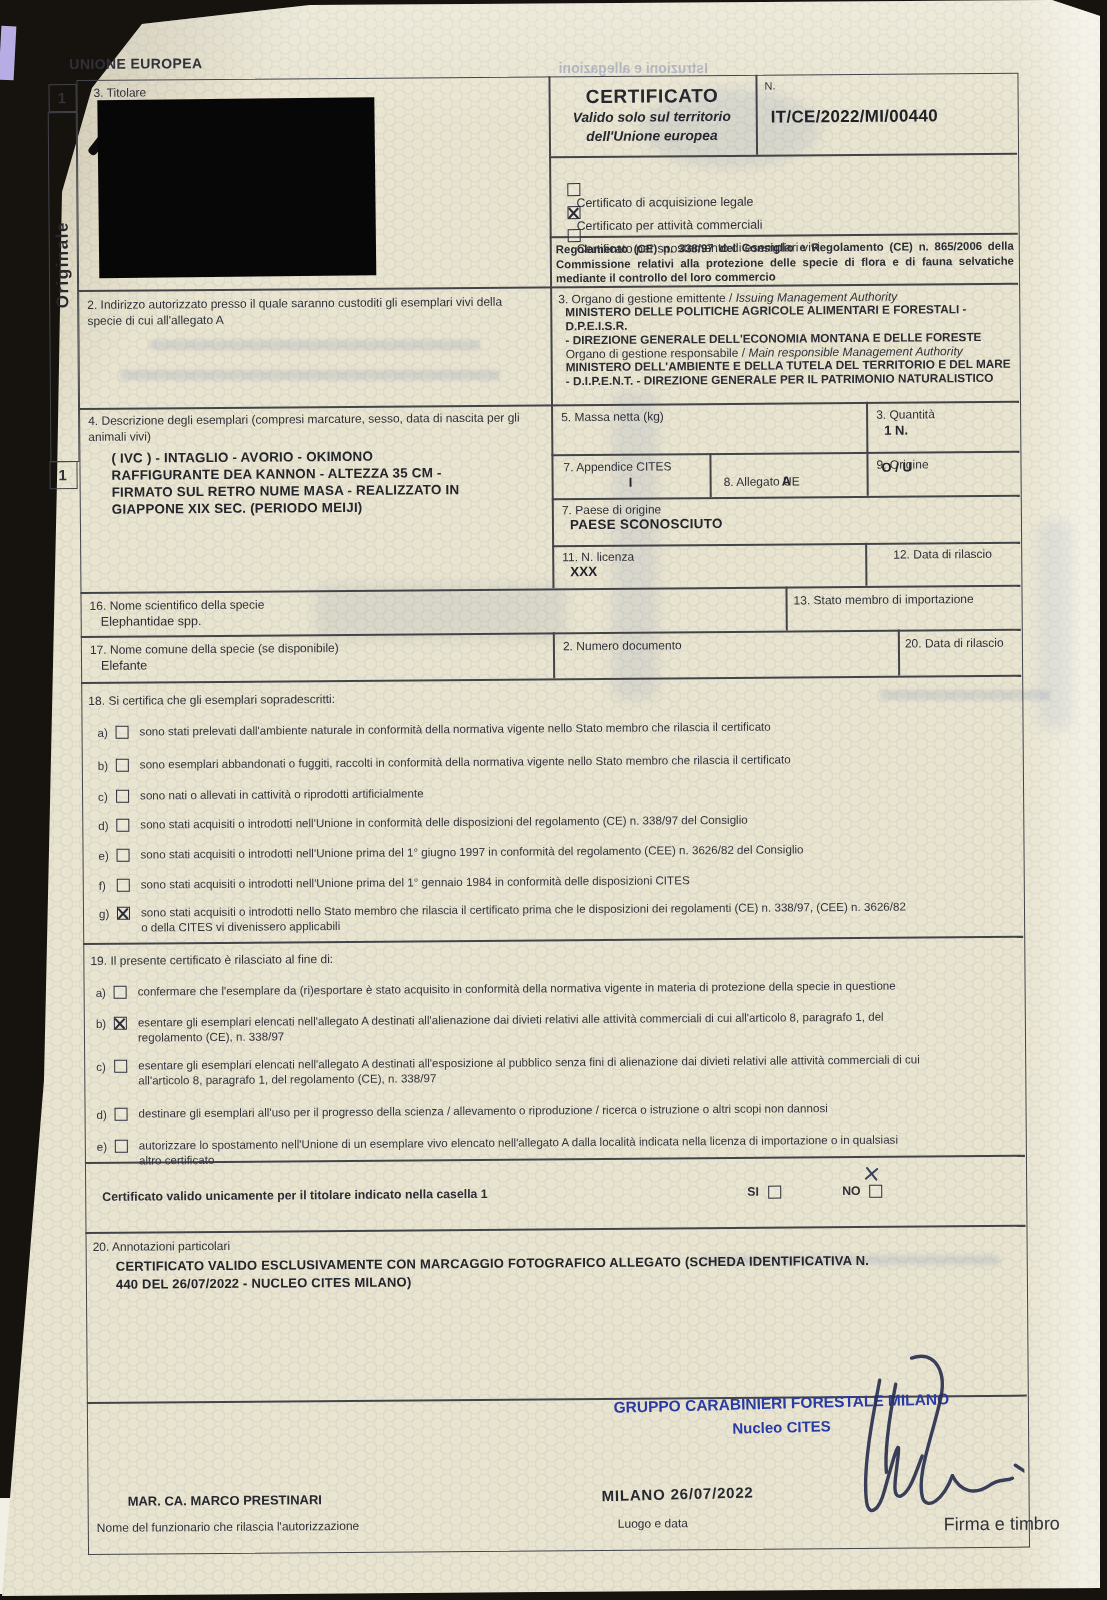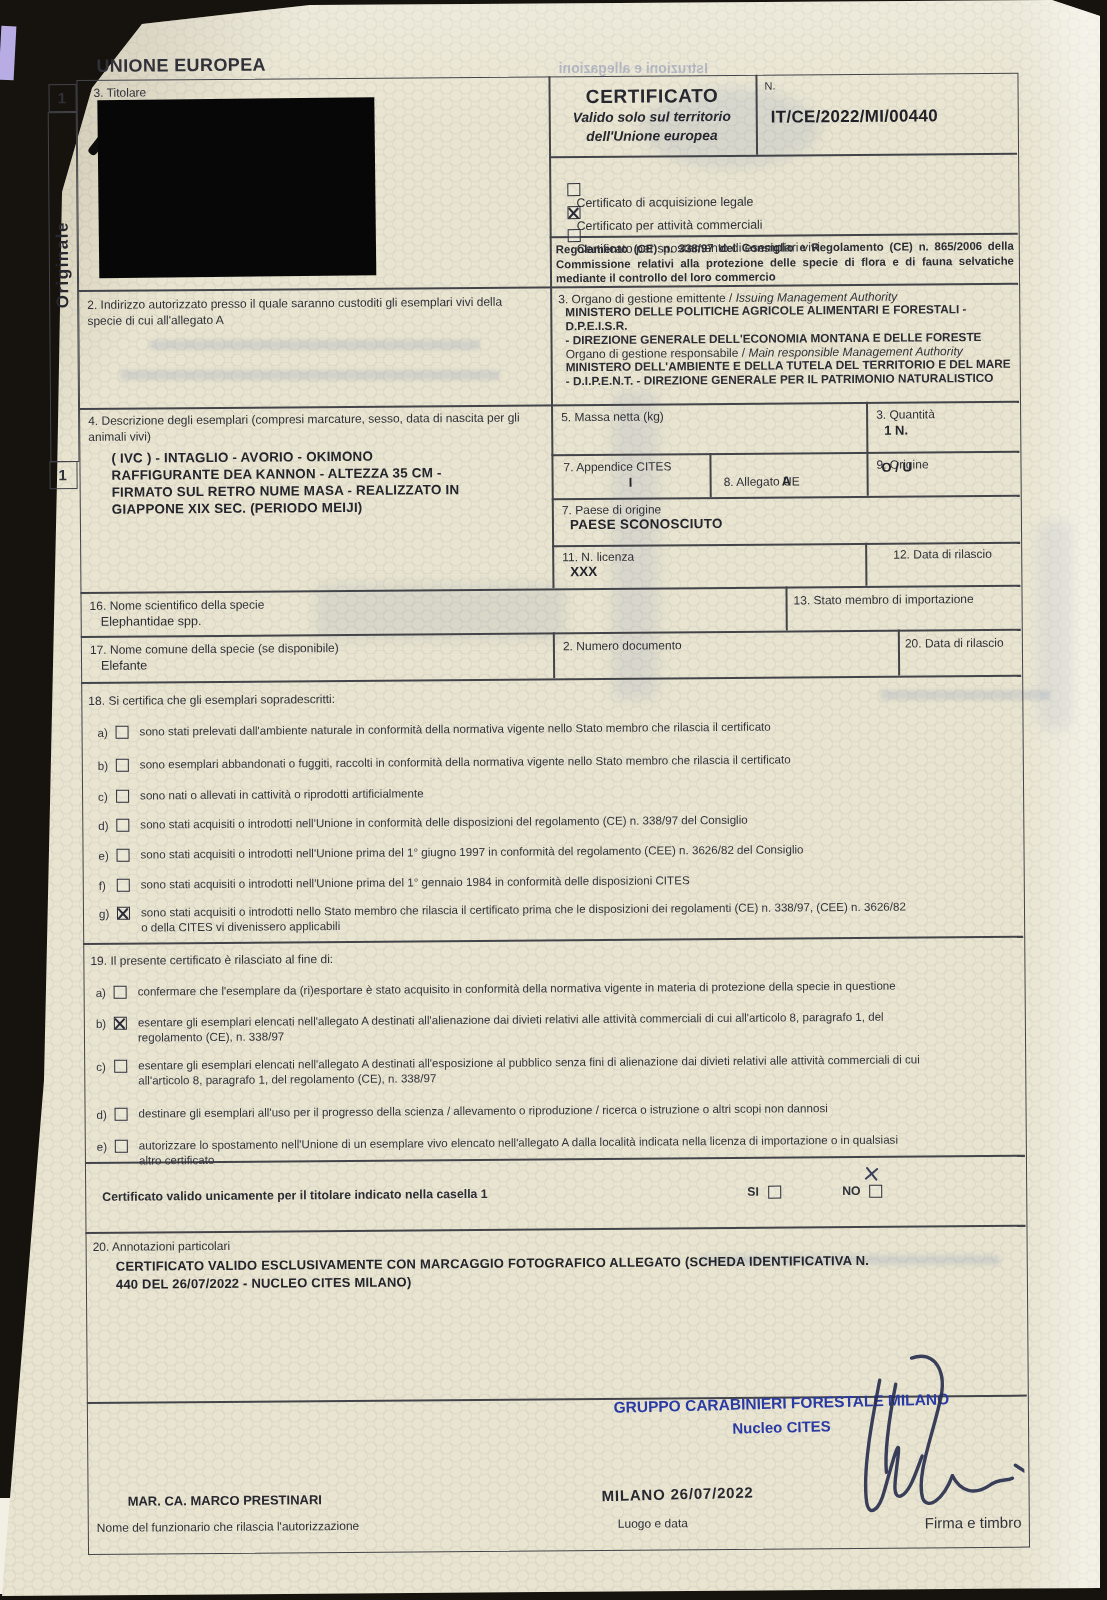--- a/index.html
+++ b/index.html
@@ -70,21 +70,21 @@
   <div class="smudge" style="left:612px;top:390px;width:46px;height:310px;background:rgba(104,124,178,0.12);border-radius:12px;"></div>
   <div class="smudge" style="left:1038px;top:520px;width:34px;height:210px;background:rgba(104,124,178,0.10);border-radius:12px;"></div>
   <div class="smudge" style="left:316px;top:584px;width:250px;height:56px;background:rgba(110,126,160,0.12);border-radius:8px;"></div>
   <div class="bleed-line" style="left:150px;top:340px;width:330px;"></div>
   <div class="bleed-line" style="left:120px;top:370px;width:380px;"></div>
   <div class="bleed-line" style="left:700px;top:1255px;width:300px;"></div>
   <div class="bleed-line" style="left:880px;top:690px;width:170px;"></div>
 
   <div class="form">
 
-    <div class="t b" style="left:108px;top:56px;font-size:18px;letter-spacing:0.4px;">UNIONE EUROPEA</div>
+    <div class="t b" style="left:81px;top:56px;font-size:14px;letter-spacing:0.4px;">UNIONE EUROPEA</div>
 
     <div class="box" style="left:60px;top:84px;width:26px;height:26px;">
       <div class="t b" style="left:8px;top:4px;font-size:15px;">1</div>
     </div>
     <div class="box" style="left:59px;top:112px;width:27px;height:348px;">
       <span class="vert-text" style="position:absolute;left:3px;top:108px;">Originale</span>
     </div>
     <div class="box" style="left:58px;top:461px;width:26px;height:26px;">
       <div class="t b" style="left:8px;top:4px;font-size:15px;">1</div>
     </div>
@@ -259,21 +259,21 @@
     <div class="t lbl" style="left:95px;top:1240px;">20.  Annotazioni particolari</div>
     <div class="t val" style="left:118px;top:1258px;width:880px;font-size:13px;line-height:18px;letter-spacing:0.2px;">CERTIFICATO VALIDO  ESCLUSIVAMENTE CON MARCAGGIO FOTOGRAFICO ALLEGATO (SCHEDA IDENTIFICATIVA N.
 440 DEL 26/07/2022 - NUCLEO CITES MILANO)</div>
 
     <div class="t b stamp-blue center" style="left:600px;top:1400px;width:365px;font-size:15.5px;transform:rotate(-1deg);">GRUPPO CARABINIERI FORESTALE MILANO</div>
     <div class="t b stamp-blue center" style="left:600px;top:1424px;width:365px;font-size:15px;transform:rotate(-1deg);">Nucleo CITES</div>
     <div class="t b" style="left:602px;top:1490px;font-size:15px;letter-spacing:0.8px;color:#26272f;transform:rotate(-1deg);">MILANO 26/07/2022</div>
     <div class="t b" style="left:128px;top:1494px;font-size:13px;color:#26272f;">MAR. CA. MARCO PRESTINARI</div>
     <div class="t" style="left:97px;top:1521px;font-size:12px;">Nome del funzionario che rilascia l'autorizzazione</div>
     <div class="t" style="left:618px;top:1521px;font-size:12px;">Luogo e data</div>
-    <div class="t" style="left:925px;top:1521px;font-size:15px;">Firma e timbro</div>
+    <div class="t" style="left:944px;top:1521px;font-size:18px;">Firma e timbro</div>
 
     <svg class="sig-svg" viewBox="0 0 240 180">
       <g fill="none" stroke="#2a3050" stroke-width="3.4" stroke-linecap="round" opacity="0.92">
         <path d="M128,10 C152,2 164,24 156,54 C147,92 132,128 138,150 C142,162 158,154 168,128"></path>
         <path d="M96,32 C88,72 78,122 82,154 C84,168 94,164 100,142 C108,114 116,86 114,106 C112,126 106,150 116,148 C126,144 132,122 138,108"></path>
         <path d="M112,36 C106,66 100,100 102,124"></path>
         <path d="M168,128 C176,144 190,148 205,138 C214,131 222,134 228,131"></path>
         <path d="M231,118 L240,124"></path>
       </g>
     </svg>

